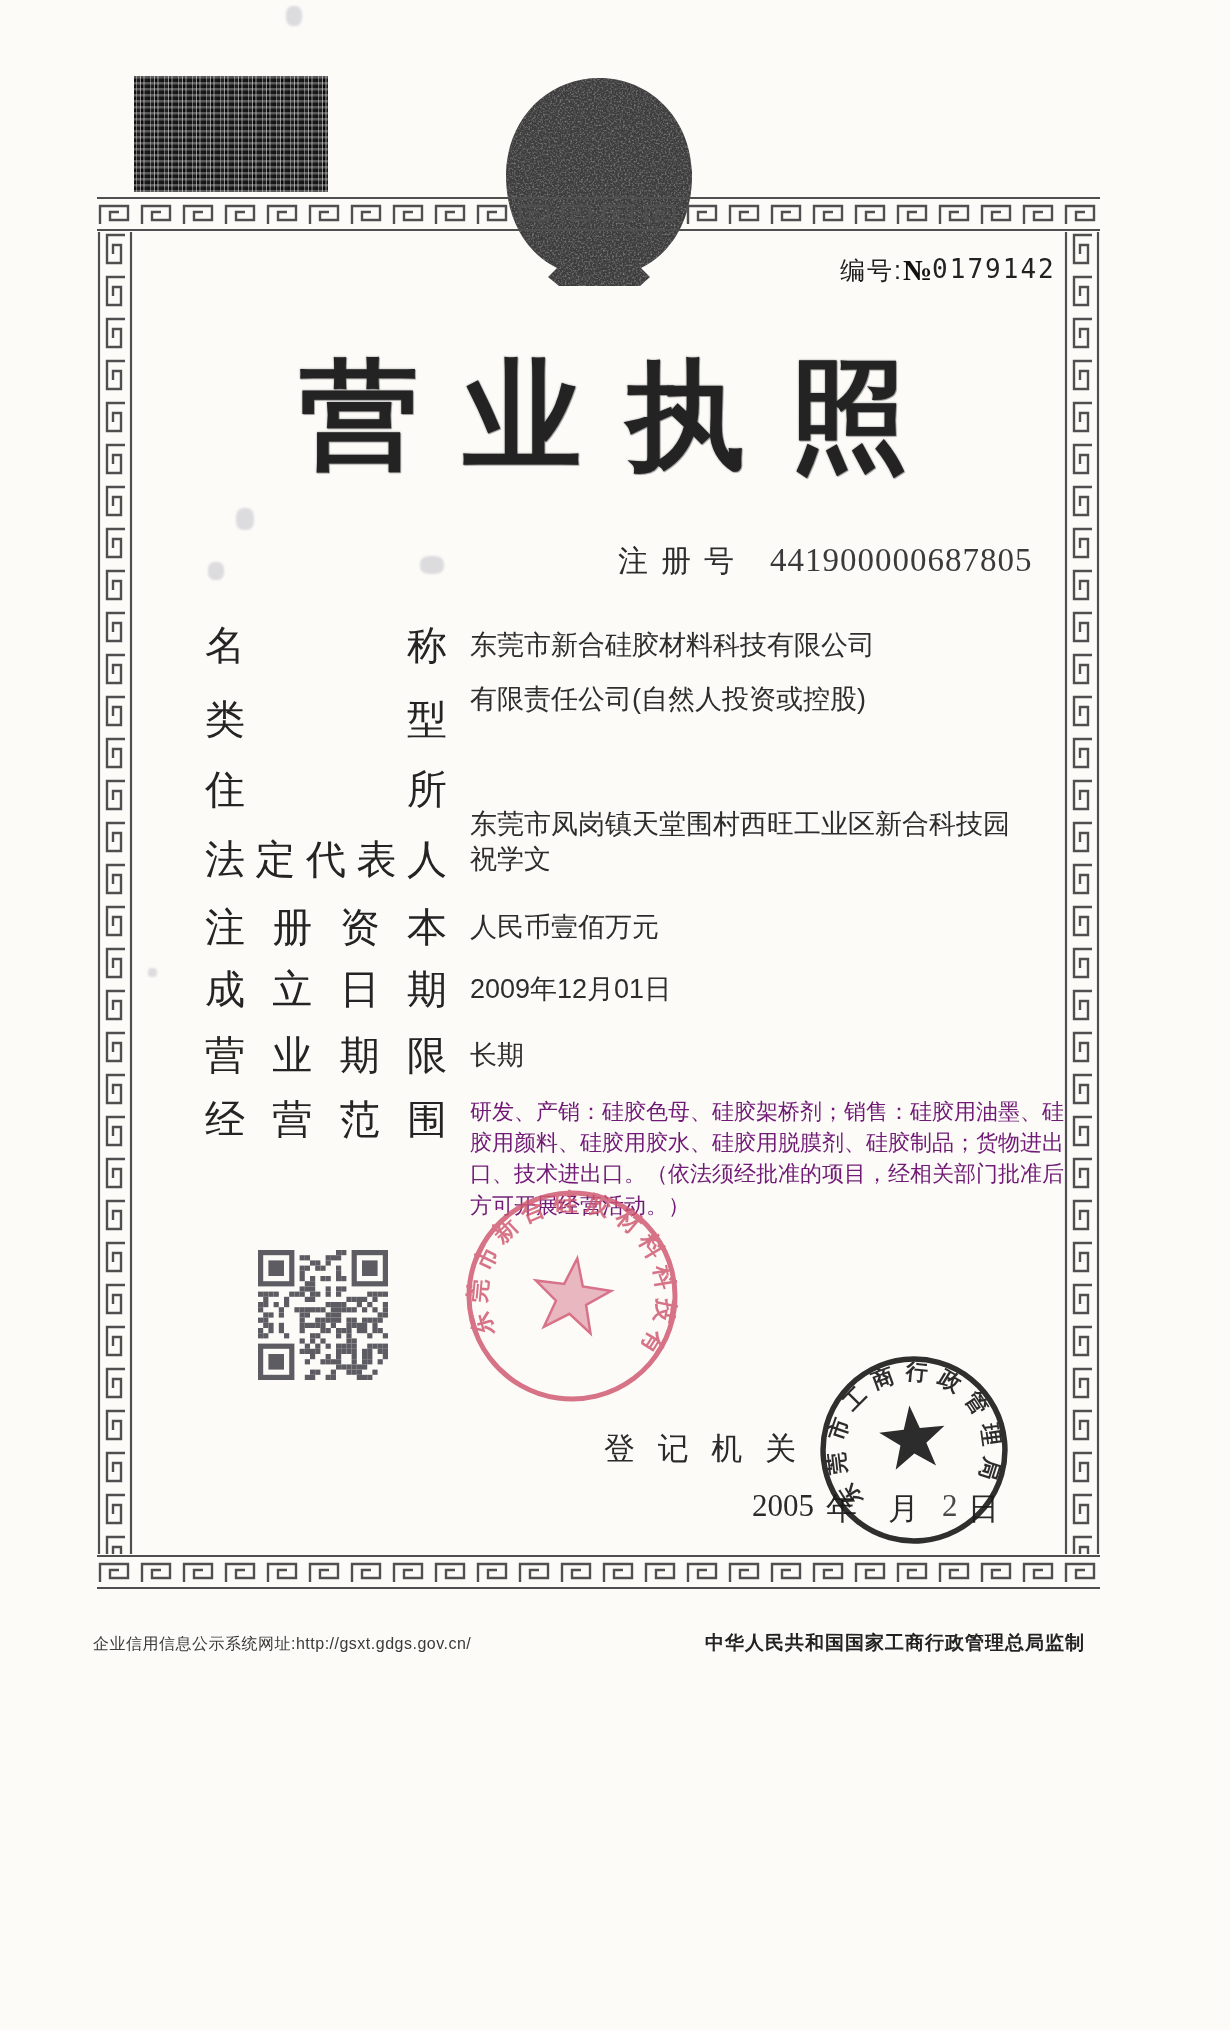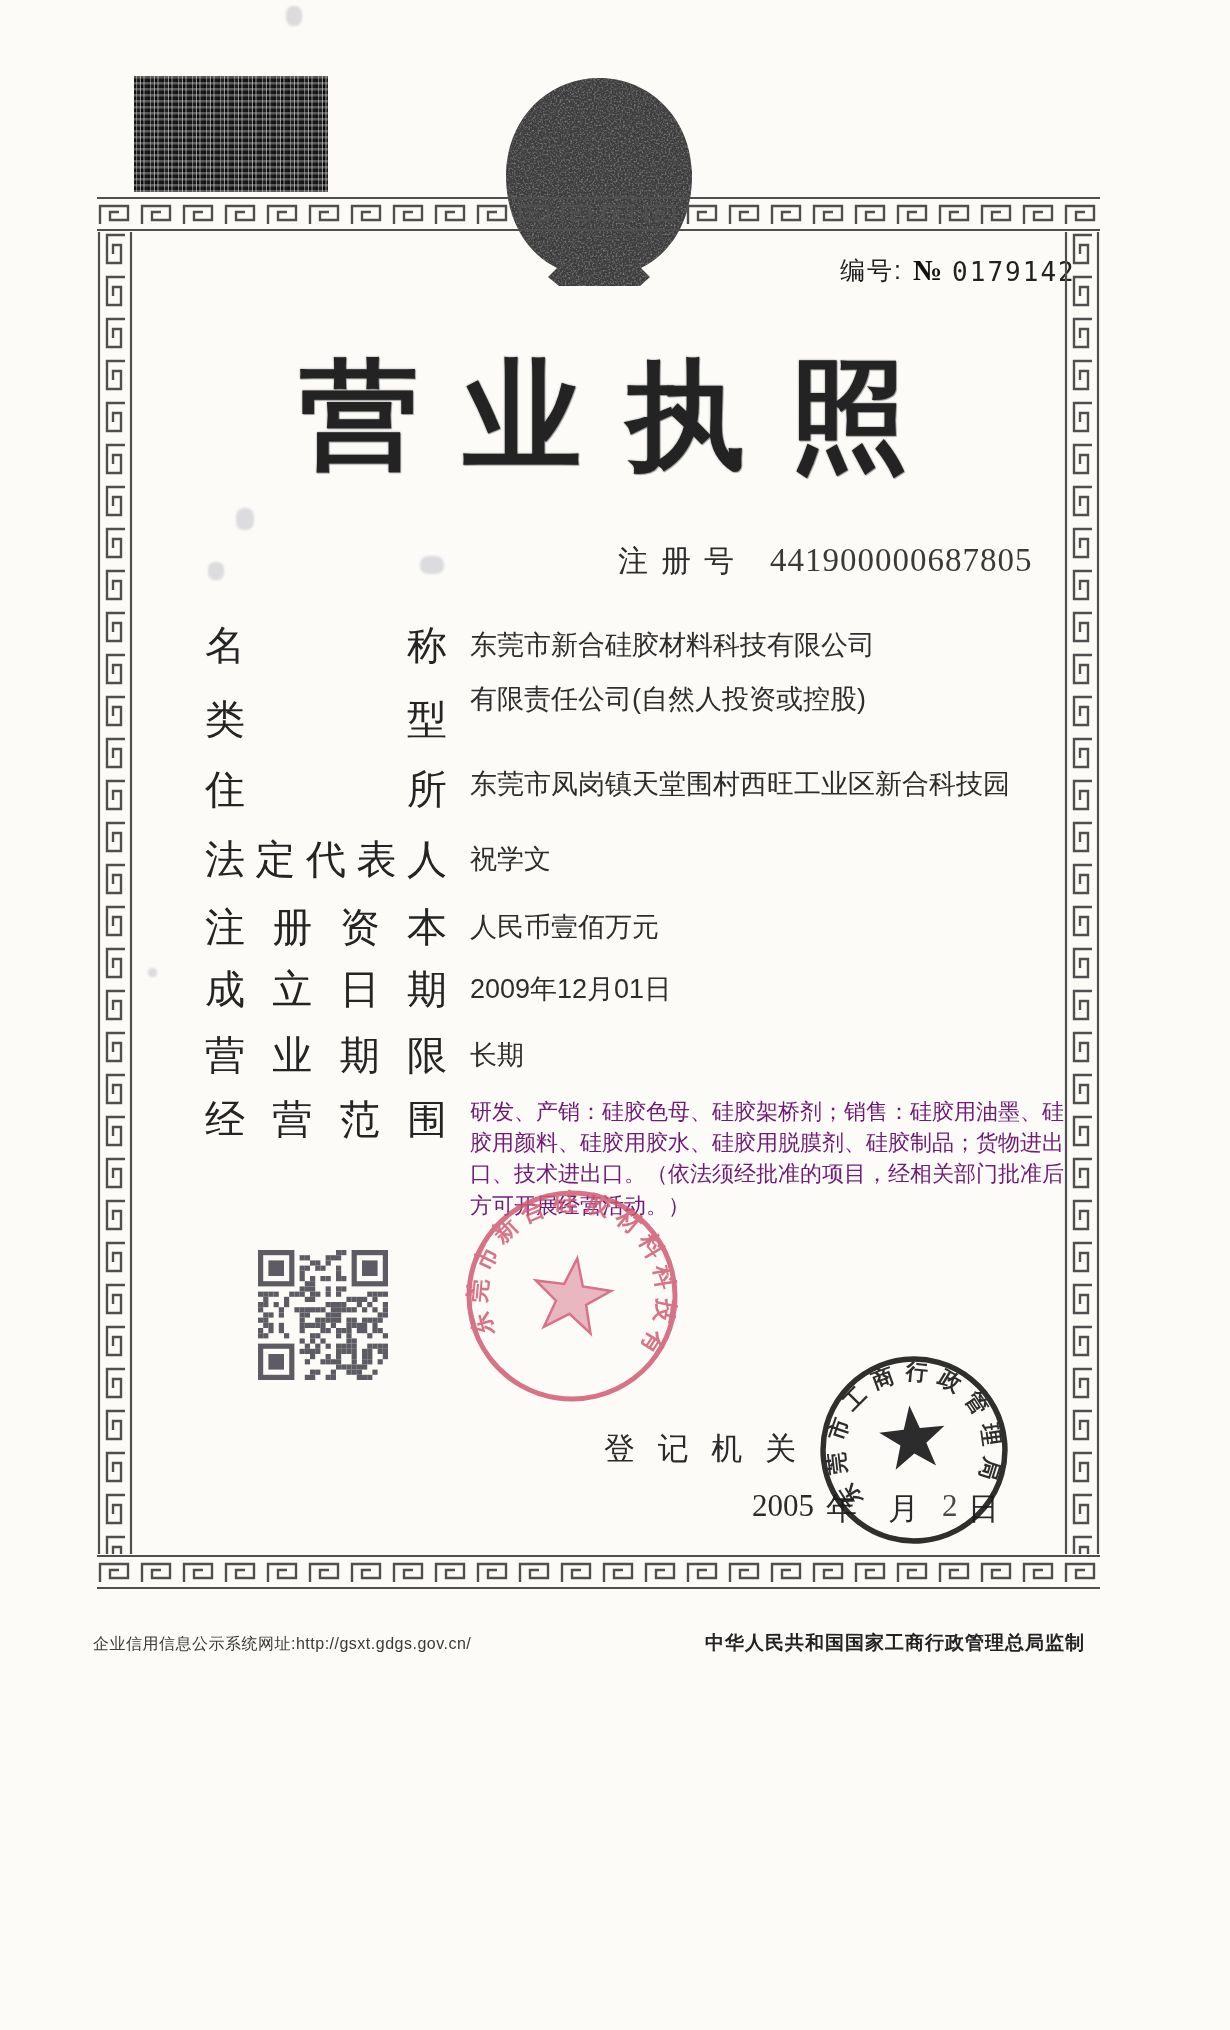--- a/index.html
+++ b/index.html
@@ -12,21 +12,21 @@
   .paper{position:absolute;inset:0;background:#fcfbf8;}
   .abs{position:absolute;}
   
   .barcode{
     left:134px;top:76px;width:194px;height:116px;
     background:
       repeating-linear-gradient(0deg, rgba(255,255,255,.28) 0 2px, rgba(0,0,0,0) 2px 5px, rgba(255,255,255,.15) 5px 6px),
       repeating-linear-gradient(90deg,#181818 0 2px,#6e6e6e 2px 3px,#242424 3px 6px,#8d8d8d 6px 7px,#101010 7px 9px,#565656 9px 11px,#1d1d1d 11px 14px);
     filter:blur(.4px) contrast(1.05);
   }
-  .serial{left:840px;top:254px;width:260px;display:flex;align-items:flex-end;gap:10px;white-space:nowrap;}
+  .serial{left:840px;top:254px;width:260px;display:flex;align-items:flex-start;white-space:nowrap;}
   .serial .lbl{font-size:25px;letter-spacing:2px;color:#1d1d1d;}
   .serial .nosign{font-family:"Liberation Serif",serif;font-weight:bold;font-size:29px;color:#111;}
   .serial .num{font-family:"DejaVu Sans Mono",monospace;font-size:26px;color:#222;letter-spacing:2px;}
   
   .title{
     left:300px;top:352px;width:608px;height:140px;
     font-size:118px;line-height:1.08;font-weight:900;color:#232323;
     text-shadow:0 0 2px rgba(20,20,20,.55), 1px 1px 0 rgba(60,60,60,.35);
     letter-spacing:0;
   }
@@ -137,21 +137,21 @@
   <div class="abs flabel spread" style="top:692px">
       <span>类</span>
       <span>型</span>
     </div>
   <div class="abs fvalue" style="top:672px">有限责任公司(自然人投资或控股)</div>
 
   <div class="abs flabel spread" style="top:762px">
       <span>住</span>
       <span>所</span>
     </div>
-  <div class="abs fvalue" style="top:757px">东莞市凤岗镇天堂围村西旺工业区新合科技园</div>
+  <div class="abs fvalue" style="top:797px">东莞市凤岗镇天堂围村西旺工业区新合科技园</div>
 
   <div class="abs flabel spread" style="top:832px">
       <span>法</span>
       <span>定</span>
       <span>代</span>
       <span>表</span>
       <span>人</span>
     </div>
   <div class="abs fvalue" style="top:832px">祝学文</div>
 

